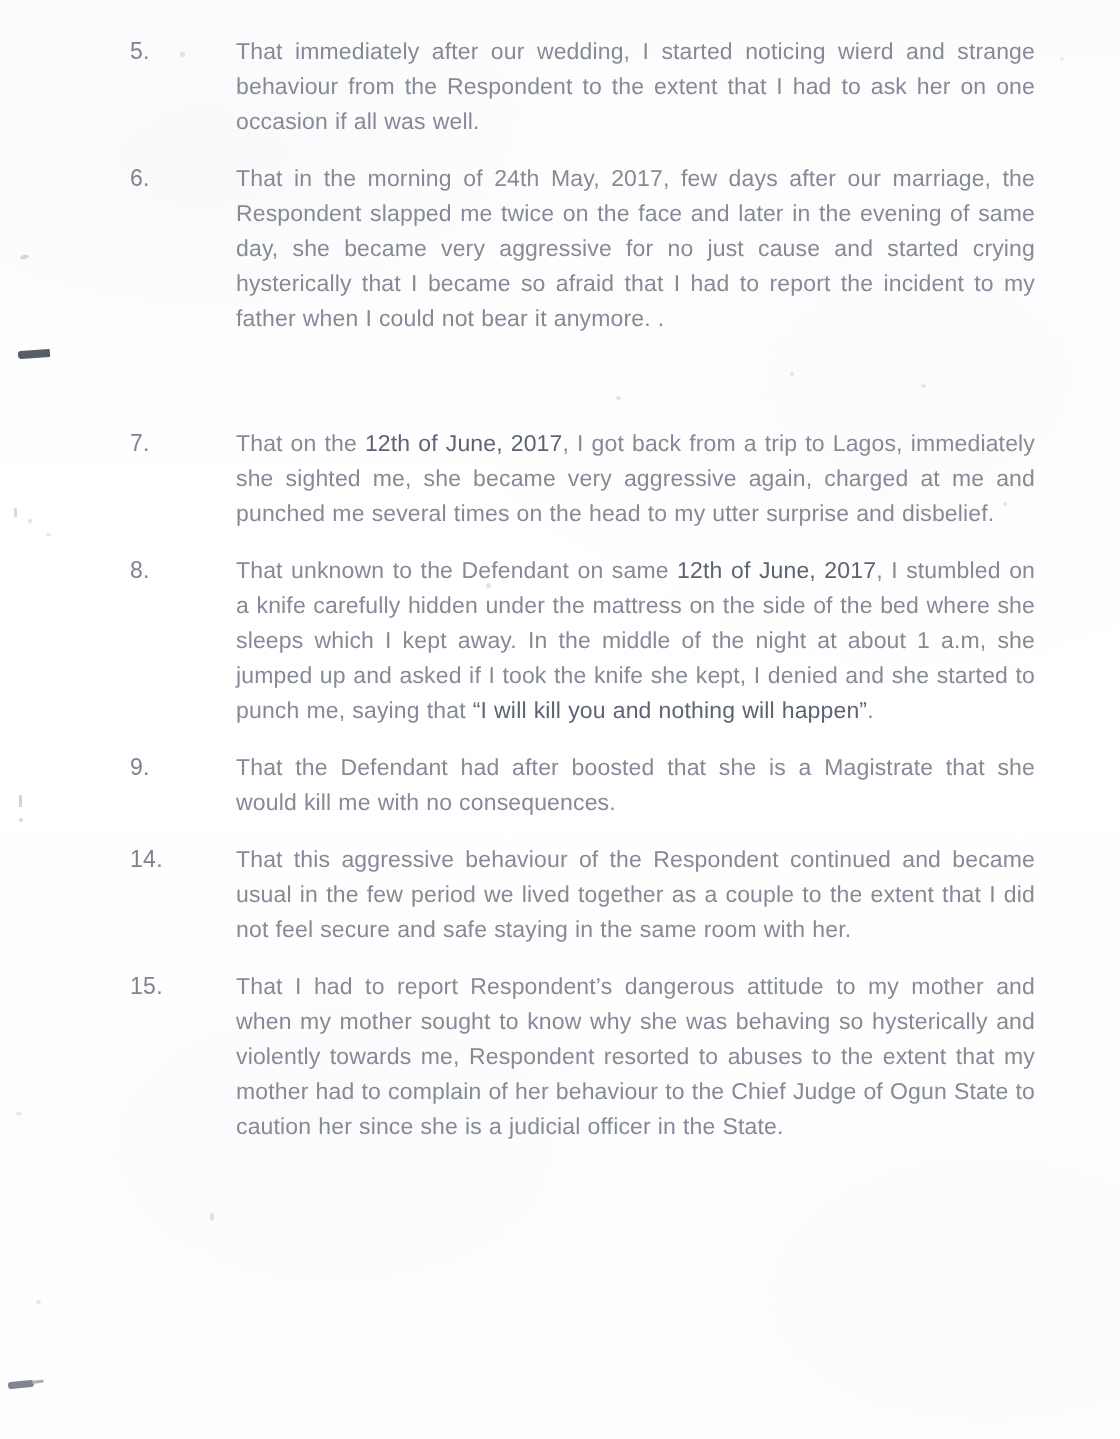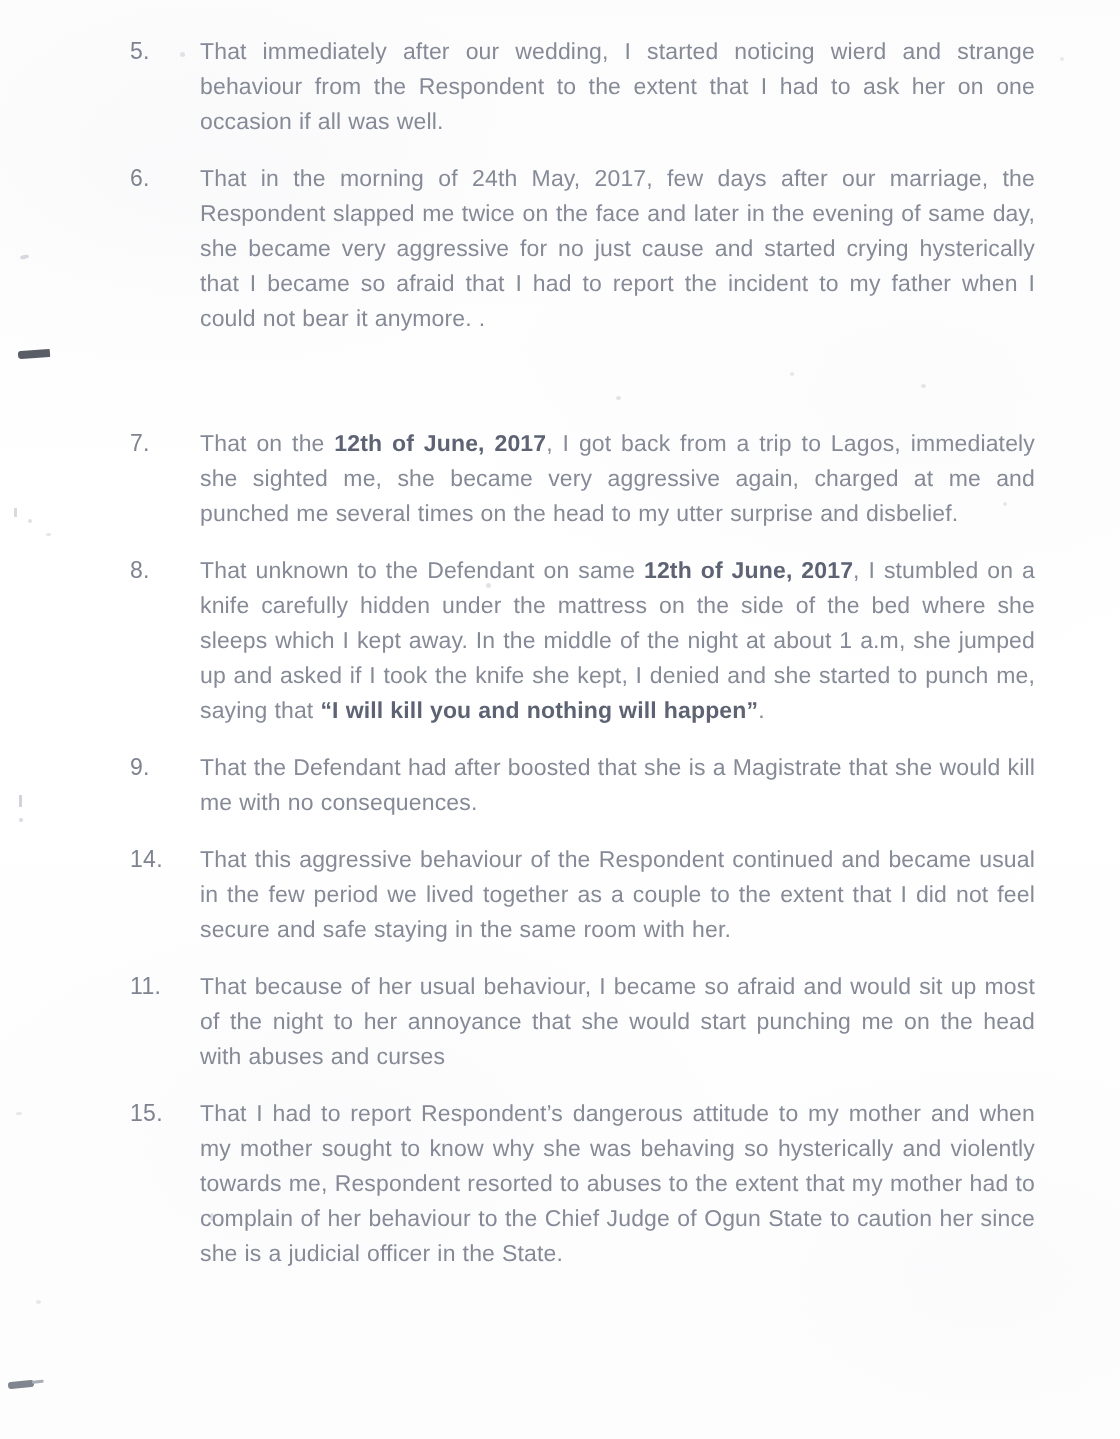--- a/index.html
+++ b/index.html
@@ -69,25 +69,26 @@
 
   .clause-text {
     flex: 1 1 auto;
     font-size: 23px;
     line-height: 35px;
     color: #858a96;
     text-align: justify;
     letter-spacing: 0.15px;
     word-spacing: 0.5px;
     text-rendering: geometricPrecision;
+    margin-left: 36px;
   }
 
   .clause-text b {
     color: #5d6373;
-    font-weight: bold;
+    font-weight: normal;
   }
 
   
   .clause.gap-after {
     margin-bottom: 90px;
   }
 
   
   .artifact {
     position: absolute;
@@ -182,26 +183,20 @@
       </div>
     </div>
 
     <div class="clause">
       <div class="clause-number">14.</div>
       <div class="clause-text">
         <span>That this aggressive behaviour of the Respondent continued and became usual in the few period we lived together as a couple to the extent that I did not feel secure and safe staying in the same room with her.</span>
       </div>
     </div>
 
-    <div class="clause">
-      <div class="clause-number">11.</div>
-      <div class="clause-text">
-        <span>That because of her usual behaviour, I became so afraid and would sit up most of the night to her annoyance that she would start punching me on the head with abuses and curses</span>
-      </div>
-    </div>
 
     <div class="clause">
       <div class="clause-number">15.</div>
       <div class="clause-text">
         <span>That I had to report Respondent’s dangerous attitude to my mother and when my mother sought to know why she was behaving so hysterically and violently towards me, Respondent resorted to abuses to the extent that my mother had to complain of her behaviour to the Chief Judge of Ogun State to caution her since she is a judicial officer in the State.</span>
       </div>
     </div>
 
   </div>
 

